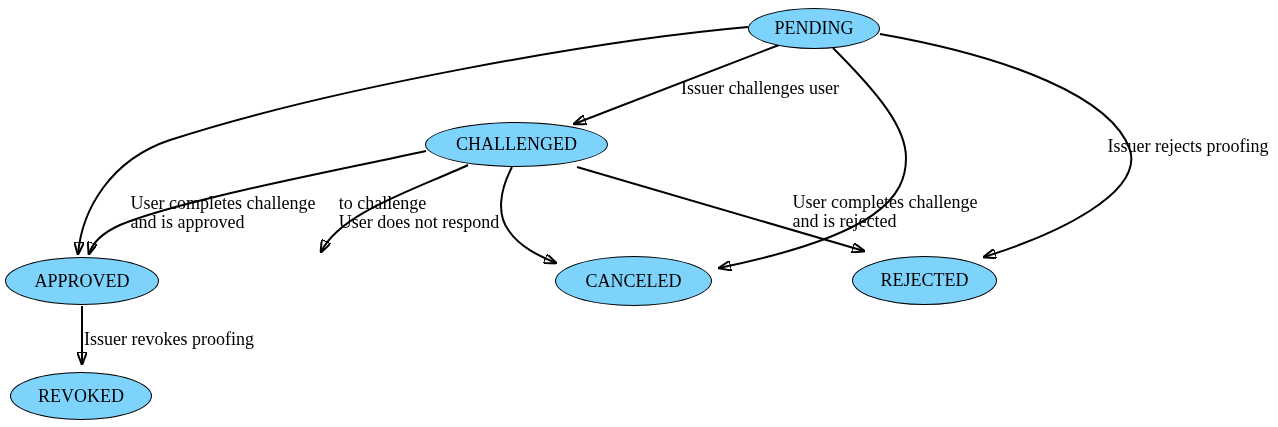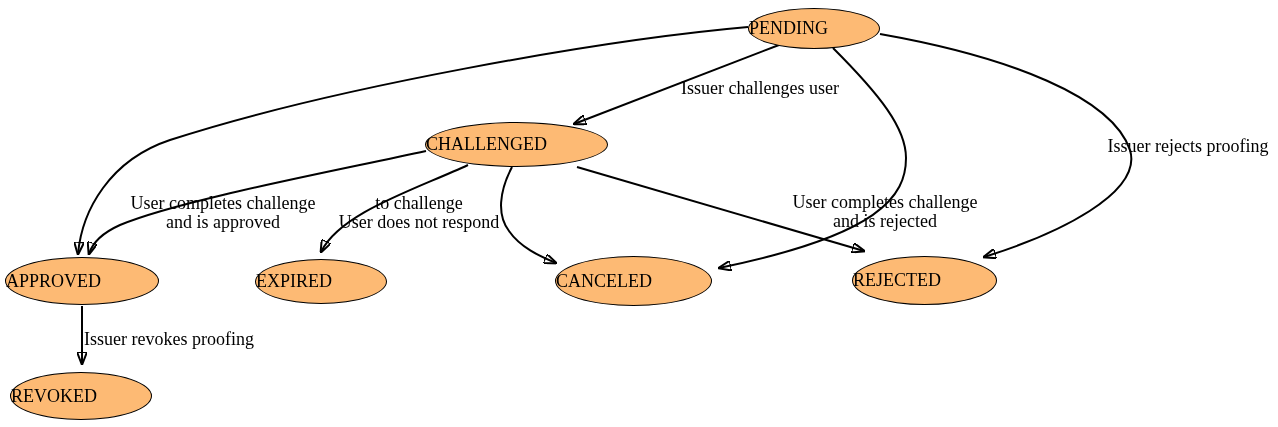--- a/index.html
+++ b/index.html
@@ -10,34 +10,34 @@
     font-family:"Liberation Serif","DejaVu Serif",serif;
     color:#000;
     overflow:hidden;
   }
   .edges-svg{position:absolute;left:0;top:0;width:1278px;height:427px;}
   .edges-svg path{stroke:#000;stroke-width:2;fill:none;}
   .node{
     position:absolute;
     border:1px solid #000;
     border-radius:50%;
-    background:#fdba74;
-    display:flex;align-items:center;justify-content:flex-start;
+    background:#7dd3fc;
+    display:flex;align-items:center;justify-content:center;
     box-sizing:border-box;
   }
   .node-label{
     font-size:18px;
     white-space:nowrap;
   }
   .edge-label{
     position:absolute;
     transform:translate(-50%,-50%);
     font-size:18px;
     line-height:19px;
-    text-align:center;
+    text-align:left;
     white-space:nowrap;
   }
 </style>
 </head>
 <body>
 
 <div class="canvas">
 
   <svg class="edges-svg" viewBox="0 0 1278 427" xmlns="http://www.w3.org/2000/svg">
     <defs>
@@ -57,23 +57,20 @@
   </svg>
 
   <div class="node" style="left:748px;top:8px;width:132px;height:41px">
     <span class="node-label">PENDING</span>
   </div>
   <div class="node" style="left:425px;top:122px;width:183px;height:45px">
     <span class="node-label">CHALLENGED</span>
   </div>
   <div class="node" style="left:5px;top:257px;width:154px;height:48px">
     <span class="node-label">APPROVED</span>
-  </div>
-  <div class="node" style="left:255px;top:259px;width:132px;height:45px">
-    <span class="node-label">EXPIRED</span>
   </div>
   <div class="node" style="left:852px;top:256px;width:145px;height:49px">
     <span class="node-label">REJECTED</span>
   </div>
   <div class="node" style="left:555px;top:256px;width:157px;height:50px">
     <span class="node-label">CANCELED</span>
   </div>
   <div class="node" style="left:10px;top:372px;width:142px;height:48px">
     <span class="node-label">REVOKED</span>
   </div>

